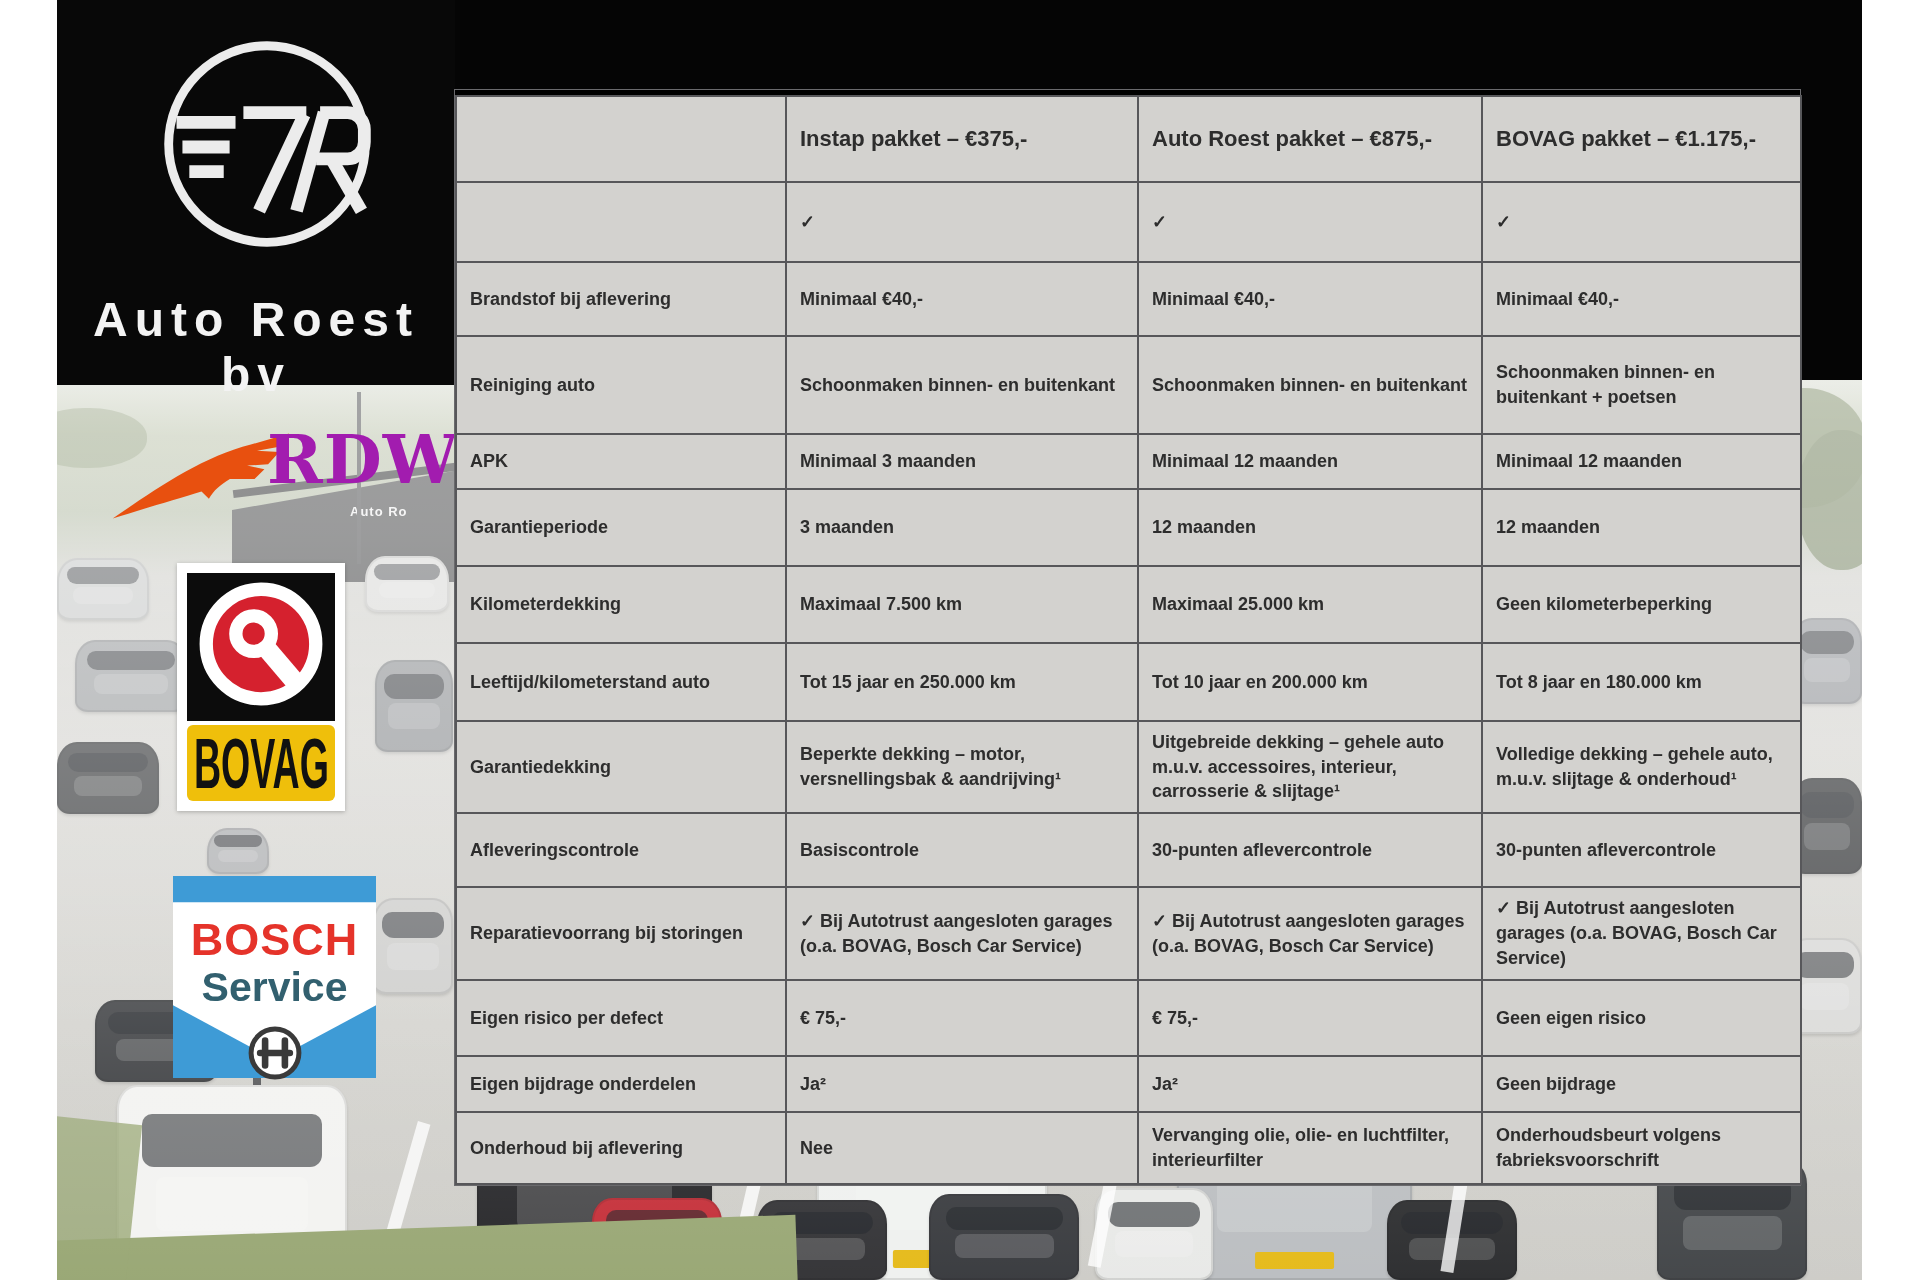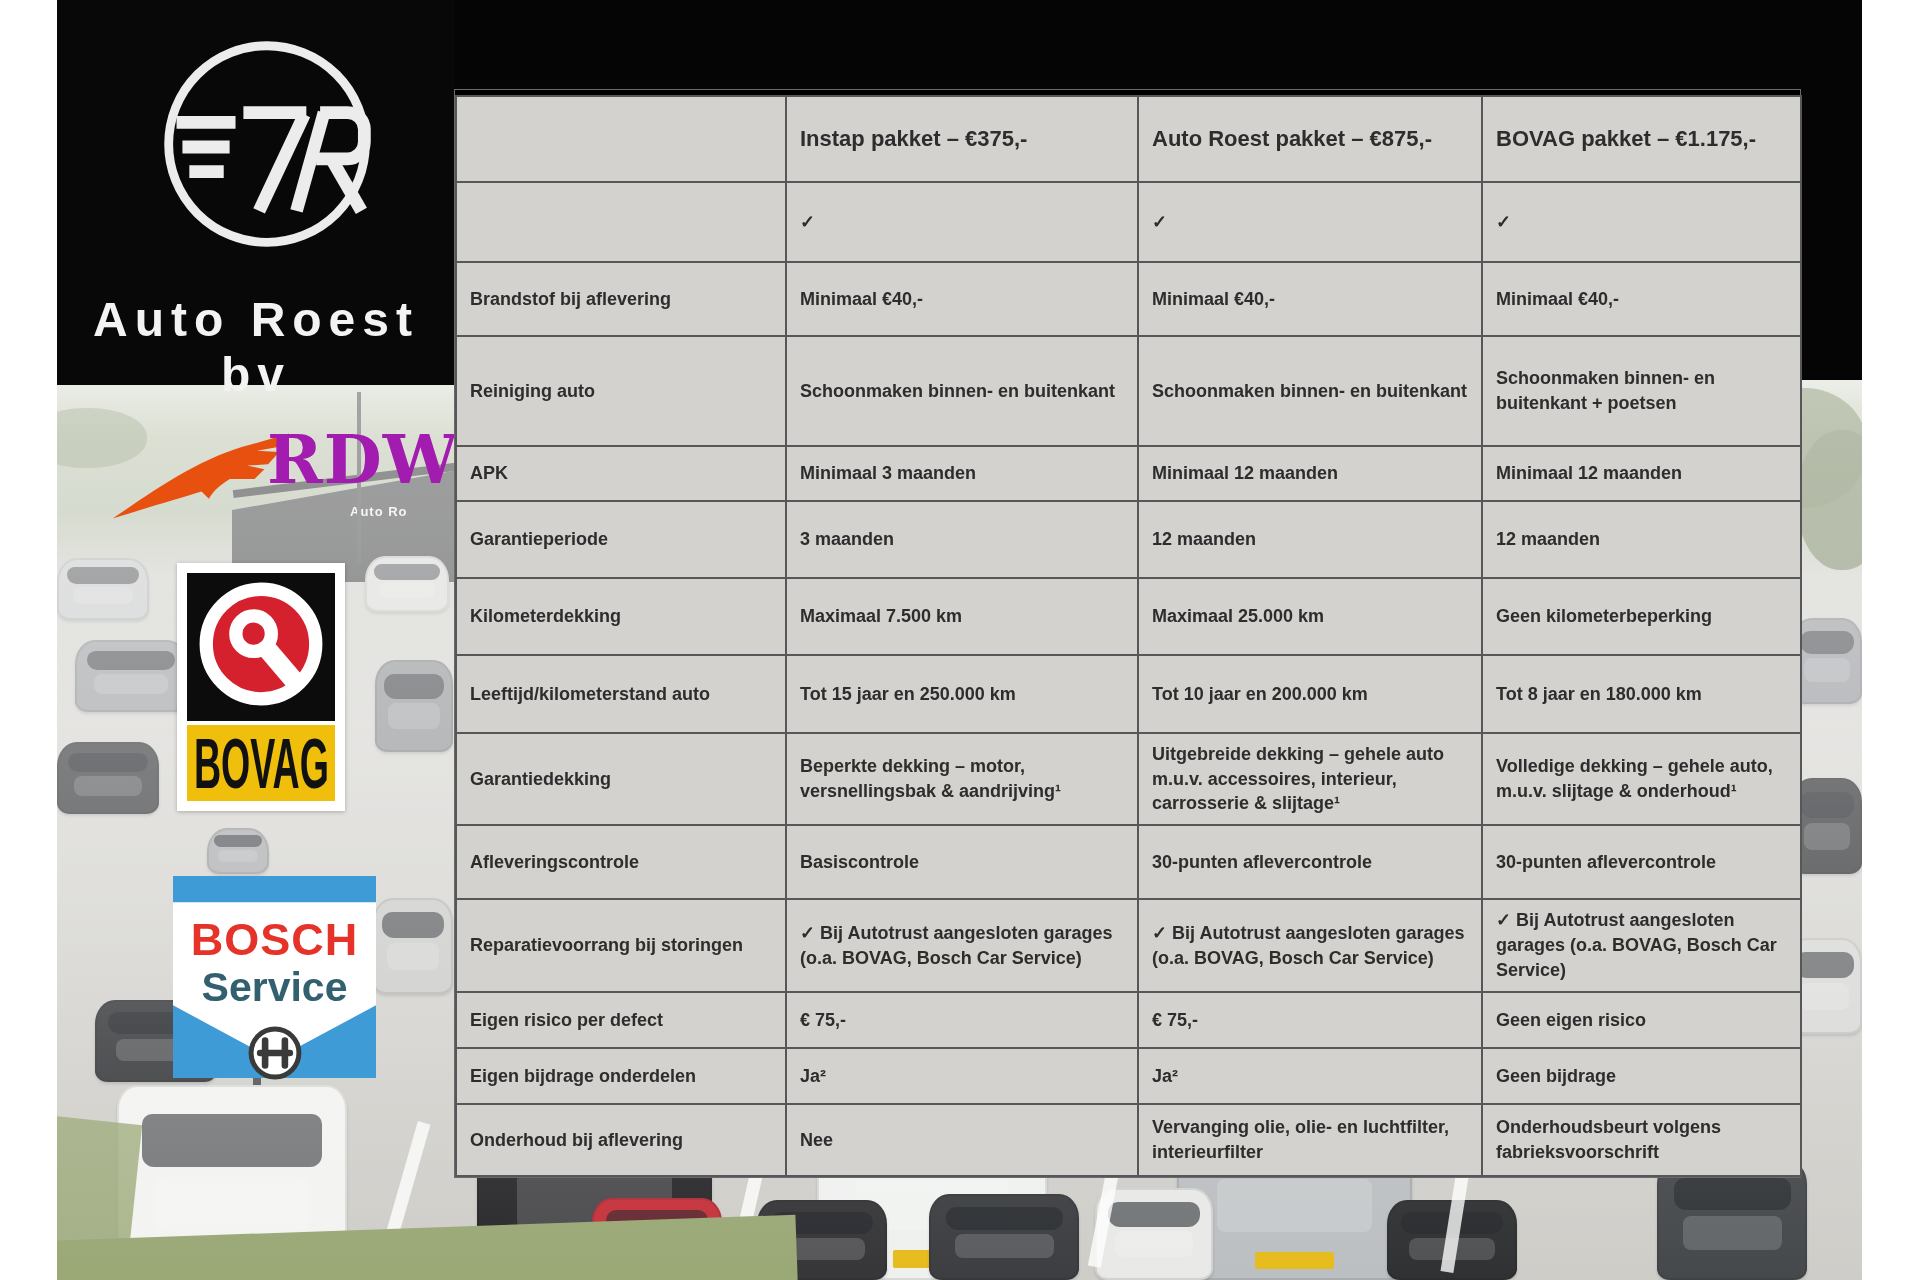--- a/index.html
+++ b/index.html
@@ -43,21 +43,21 @@
   .rdw{position:absolute;left:52px;top:412px;width:360px;height:115px;}
   .rdw-wing{position:absolute;left:0;top:0;width:185px;height:112px;}
   .rdw-text{position:absolute;left:158px;top:8px;font-family:"DejaVu Serif","Liberation Serif",serif;
      font-size:67px;font-weight:600;color:#a21caf;letter-spacing:1px;}
 
   
   .bovag{position:absolute;left:120px;top:563px;width:168px;height:248px;background:#ffffff;
      box-shadow:0 1px 4px rgba(0,0,0,.25);padding:0;}
   .bovag-top{position:absolute;left:10px;top:10px;width:148px;height:148px;background:#0c0c0c;}
   .bovag-bottom{position:absolute;left:10px;bottom:10px;width:148px;height:76px;background:#efbf0b;
-     display:flex;align-items:center;justify-content:center;overflow:hidden;}
+     display:flex;align-items:center;justify-content:center;overflow:hidden;border-radius:6px;}
   .bovag-word{font-weight:900;font-size:47px;color:#111;letter-spacing:0px;
      transform:scale(.80,1.48);transform-origin:center;}
 
   
   .bosch{position:absolute;left:116px;top:876px;width:203px;height:202px;background:#3e9bd6;}
   .bosch-banner{position:absolute;left:0;top:0;width:100%;height:100%;background:#ffffff;
      clip-path:polygon(0 13%,100% 13%,100% 64%,50% 91%,0 64%);}
   .bosch-red{position:absolute;left:0;right:0;top:38px;text-align:center;color:#e5332a;
      font-weight:900;font-size:45px;letter-spacing:1px;}
   .bosch-teal{position:absolute;left:0;right:0;top:88px;text-align:center;color:#32606f;
@@ -207,21 +207,21 @@
               <td>✓</td>
               <td>✓</td>
               <td>✓</td>
             </tr>
             <tr style="height: 74px;">
               <td class="lbl">Brandstof bij aflevering</td>
               <td>Minimaal €40,-</td>
               <td>Minimaal €40,-</td>
               <td>Minimaal €40,-</td>
             </tr>
-            <tr style="height: 110px; padding-left: 38px;">
+            <tr style="height: 98px; padding-left: 38px;">
               <td class="lbl">Reiniging auto</td>
               <td>Schoonmaken binnen- en buitenkant</td>
               <td>Schoonmaken binnen- en buitenkant</td>
               <td>Schoonmaken binnen- en buitenkant + poetsen</td>
             </tr>
             <tr style="height: 55px;">
               <td class="lbl">APK</td>
               <td>Minimaal 3 maanden</td>
               <td>Minimaal 12 maanden</td>
               <td>Minimaal 12 maanden</td>
@@ -255,21 +255,21 @@
               <td>Basiscontrole</td>
               <td>30-punten aflevercontrole</td>
               <td>30-punten aflevercontrole</td>
             </tr>
             <tr style="height: 93px;">
               <td class="lbl">Reparatievoorrang bij storingen</td>
               <td>✓ Bij Autotrust aangesloten garages (o.a. BOVAG, Bosch Car Service)</td>
               <td>✓ Bij Autotrust aangesloten garages (o.a. BOVAG, Bosch Car Service)</td>
               <td>✓ Bij Autotrust aangesloten garages (o.a. BOVAG, Bosch Car Service)</td>
             </tr>
-            <tr style="height: 56px;">
+            <tr style="height: 76px;">
               <td class="lbl">Eigen risico per defect</td>
               <td>€ 75,-</td>
               <td>€ 75,-</td>
               <td>Geen eigen risico</td>
             </tr>
             <tr style="height: 56px;">
               <td class="lbl">Eigen bijdrage onderdelen</td>
               <td>Ja²</td>
               <td>Ja²</td>
               <td>Geen bijdrage</td>

